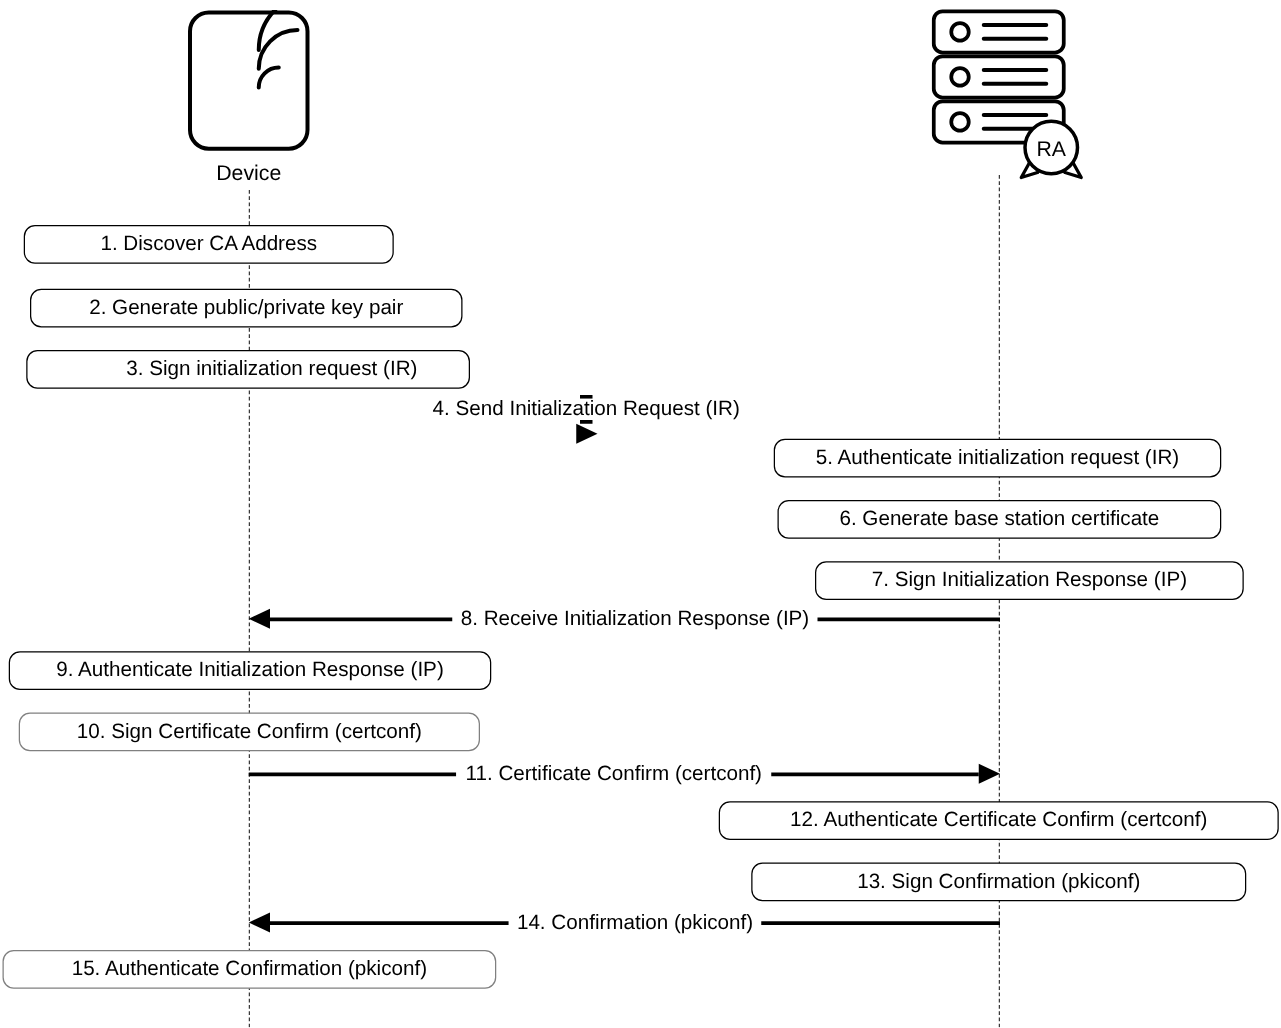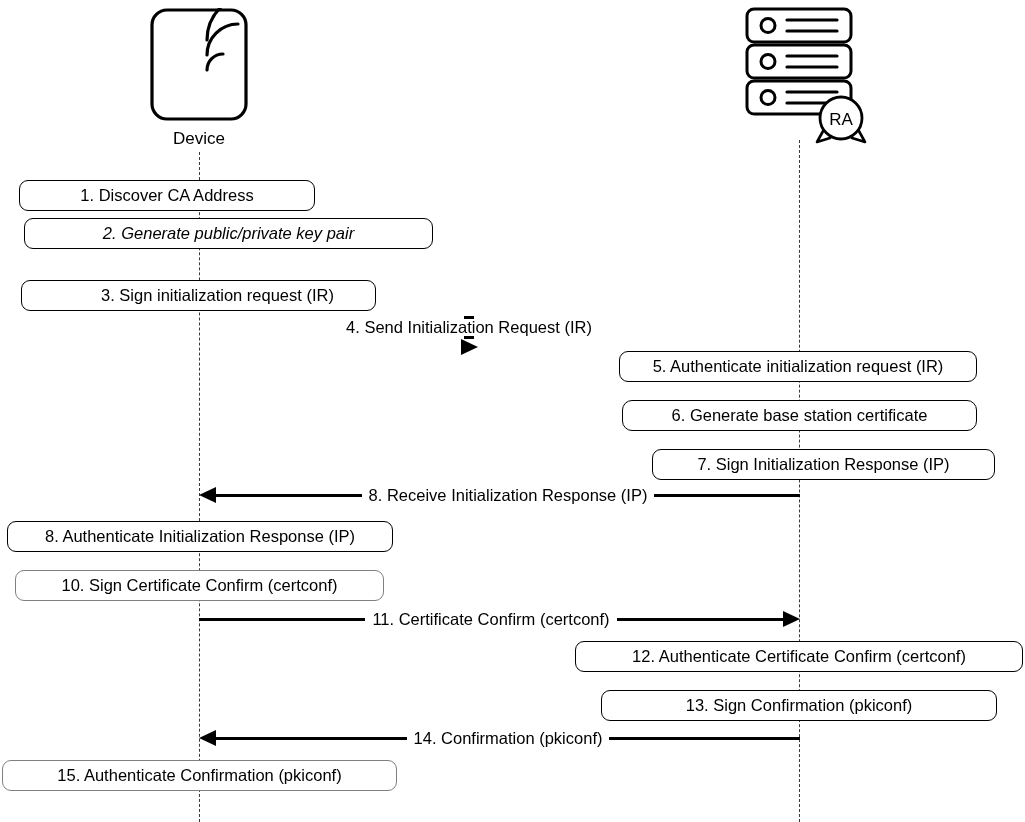--- a/index.html
+++ b/index.html
@@ -125,45 +125,45 @@
       <path d="M82 119 L72 137 L85 133 L89 127 Z" fill="#ffffff" stroke="#000000" stroke-width="2.6" stroke-linejoin="round"></path>
       <path d="M110 119 L120 137 L107 133 L103 127 Z" fill="#ffffff" stroke="#000000" stroke-width="2.6" stroke-linejoin="round"></path>
       <circle cx="96" cy="113" r="21" fill="#ffffff" stroke="#000000" stroke-width="2.8"></circle>
       <text x="96" y="120" text-anchor="middle" font-family="Liberation Sans, sans-serif" font-size="17" fill="#000000">RA</text>
     </svg>
   </div>
   <div class="lifeline" style="left:799px; top:140px; height:682px;"></div>
 
   <div class="step-box" style="left:19px; top:180px; width:296px; height:31px;">1. Discover CA Address</div>
 
-  <div class="step-box" style="left:24px; top:218px; width:409px; height:31px;font-style:italic;">2. Generate public/private key pair</div>
+  <div class="step-box" style="left:24px; top:231px; width:346px; height:31px;">2. Generate public/private key pair</div>
 
   <div class="step-box" style="left:21px; top:280px; width:355px; height:31px;padding-left:38px;">3. Sign initialization request (IR)</div>
 
   <div class="msg" style="left:199px; top:316px; width:540px;flex-direction:column;">
     <div class="seg"></div>
     <div class="msg-label">4. Send Initialization Request (IR)</div>
     <div class="seg"></div>
     <div class="arrowhead right"></div>
   </div>
 
   <div class="step-box" style="left:619px; top:351px; width:358px; height:31px;">5. Authenticate initialization request (IR)</div>
 
-  <div class="step-box" style="left:622px; top:400px; width:355px; height:31px;border-radius:10px;">6. Generate base station certificate</div>
+  <div class="step-box" style="left:622px; top:400px; width:355px; height:31px;">6. Generate base station certificate</div>
 
   <div class="step-box" style="left:652px; top:449px; width:343px; height:31px;">7. Sign Initialization Response (IP)</div>
 
   <div class="msg" style="left:199px; top:484px; width:601px;">
     <div class="arrowhead left"></div>
     <div class="seg"></div>
     <div class="msg-label">8. Receive Initialization Response (IP)</div>
     <div class="seg"></div>
   </div>
 
-  <div class="step-box" style="left:7px; top:521px; width:386px; height:31px;">8. Authenticate Initialization Response (IP)</div>
+  <div class="step-box" style="left:7px; top:521px; width:386px; height:31px;">9. Authenticate Initialization Response (IP)</div>
 
   <div class="step-box gray" style="left:15px; top:570px; width:369px; height:31px;">10. Sign Certificate Confirm (certconf)</div>
 
   <div class="msg" style="left:199px; top:608px; width:601px;">
     <div class="seg"></div>
     <div class="msg-label">11. Certificate Confirm (certconf)</div>
     <div class="seg"></div>
     <div class="arrowhead right"></div>
   </div>
 

